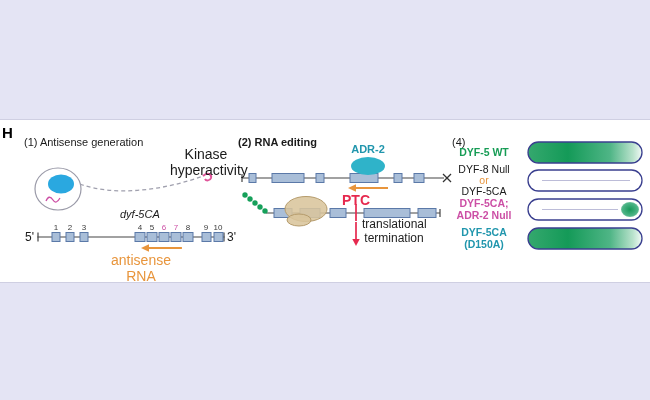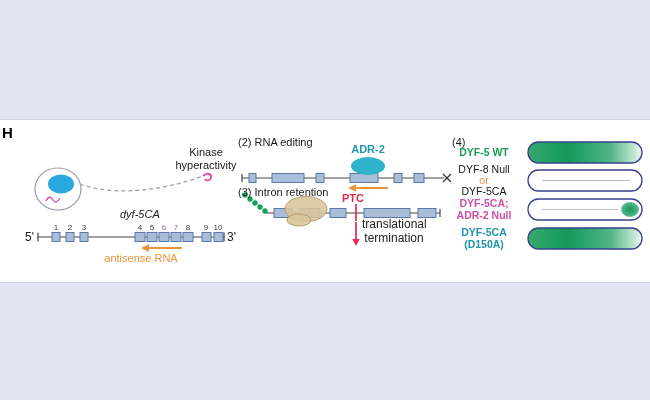--- a/index.html
+++ b/index.html
@@ -8,21 +8,21 @@
     background:#e4e4f4; overflow:hidden;
     font-family:"Liberation Sans","DejaVu Sans",sans-serif;
   }
   .band{
     position:absolute; left:0; top:119px; width:650px; height:162px;
     background:#ffffff; border-top:1px solid #cfcfe2; border-bottom:1px solid #cfcfe2;
   }
   svg.art{position:absolute; left:0; top:0; z-index:1;}
   .t{position:absolute; z-index:2; font-size:11px; color:#1a1a1a; white-space:nowrap; line-height:1.15;}
   .h-label{font-size:15px; font-weight:bold; color:#000;}
-  .small{font-size:11px;}
+  .small{font-size:14px;}
   .tiny{font-size:12px;}
   .center{text-align:center; white-space:normal;}
   .italic{font-style:italic;}
   .bold{font-weight:bold;}
   .teal{color:#2196ad;}
   .green{color:#169c55;}
   .magenta{color:#cc4fa5;}
   .orange{color:#e8953c;text-align:center;}
   .red{color:#e6294e;}
   .exnum{position:absolute; z-index:2; top:223px; width:10px; text-align:center;
@@ -132,42 +132,42 @@
       <line x1="542" y1="180.5" x2="630" y2="180.5" stroke="#bcbcd8" stroke-width="1"></line>
       <path d="M538.5,199 H631.5 A10.5 10.5 0 0 1 631.5,220 H538.5 A10.5 10.5 0 0 1 538.5,199 Z" fill="#ffffff"></path>
       <line x1="542" y1="209.5" x2="618" y2="209.5" stroke="#bcbcd8" stroke-width="1"></line>
       <ellipse cx="630" cy="209.5" rx="9" ry="7.5" fill="url(#gradTip)" stroke="none"></ellipse>
       <path d="M538.5,228 H631.5 A10.5 10.5 0 0 1 631.5,249 H538.5 A10.5 10.5 0 0 1 538.5,228 Z" fill="url(#gradWorm)"></path>
     </g>
   </svg>
 
   <div class="t h-label" style="left:2px; top:124px;">H</div>
 
+  <div class="t" style="left:24px; top:136px;">(1) Antisense generation</div>
   <div class="t small center" style="left:170px; top:146px; width:72px;">Kinase hyperactivity</div>
   <div class="t italic" style="left:120px; top:208px;">dyf-5CA</div>
   <div class="t tiny" style="left:25px; top:231px;">5'</div>
   <div class="t tiny" style="left:227px; top:231px;">3'</div>
 
   <span class="exnum" style="left:51px">1</span>
   <span class="exnum" style="left:65px">2</span>
   <span class="exnum" style="left:79px">3</span>
   <span class="exnum" style="left:135px">4</span>
   <span class="exnum" style="left:147px">5</span>
   <span class="exnum mag" style="left:159px">6</span>
   <span class="exnum mag" style="left:171px">7</span>
   <span class="exnum" style="left:183px">8</span>
   <span class="exnum" style="left:201px">9</span>
   <span class="exnum" style="left:211px; width:14px">10</span>
 
   <div class="t small orange center" style="left:96px; top:252px; width:90px;">antisense RNA</div>
 
-  <div class="t" style="left:238px; top:136px;">(2) RNA editing</div>
+  <div class="t" style="left:238px; top:136px;font-weight:bold;">(2) RNA editing</div>
   <div class="t bold teal center" style="left:348px; top:143px; width:40px;">ADR-2</div>
 
-  <div class="t" style="left:238px; top:186px;">(3) Intron retention</div>
   <div class="t small bold red" style="left:342px; top:192px;">PTC</div>
   <div class="t tiny center" style="left:362px; top:218px; width:64px; color:#222;">translational termination</div>
 
   <div class="t" style="left:452px; top:136px;">(4)</div>
 
   <div class="t col4 bold green" style="top:146px;">DYF-5 WT</div>
 
   <div class="t col4" style="top:163px;">DYF-8 Null</div>
   <div class="t col4 orange" style="top:174px;text-align:center;">or</div>
   <div class="t col4" style="top:185px;">DYF-5CA</div>

